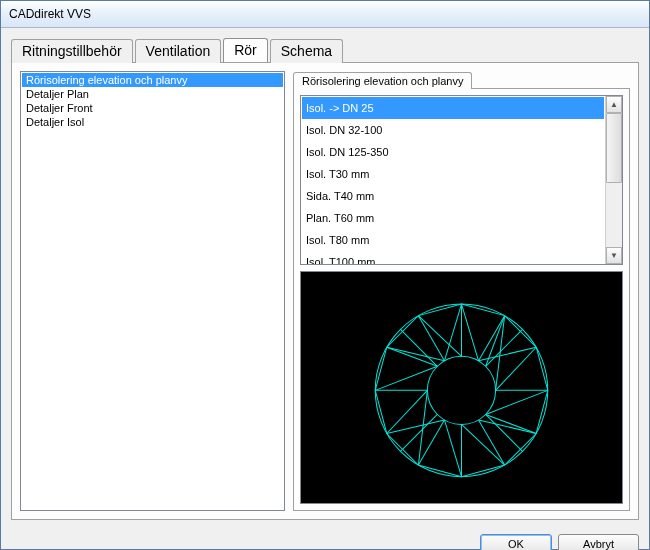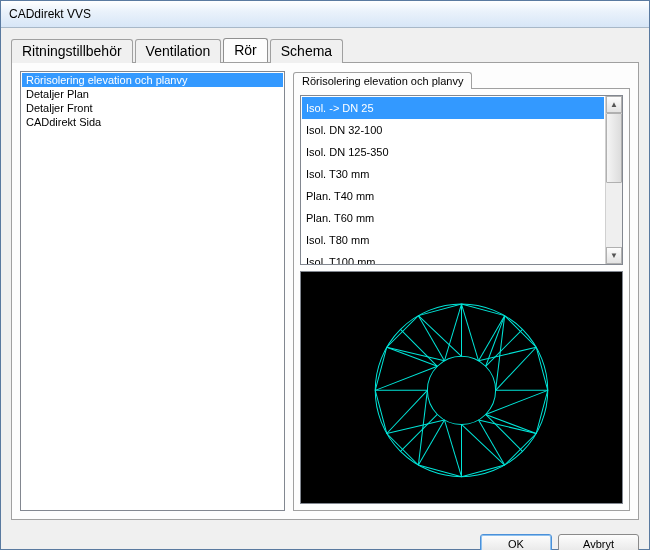--- a/index.html
+++ b/index.html
@@ -214,35 +214,35 @@
       <div class="tab">Ventilation</div>
       <div class="tab active">Rör</div>
       <div class="tab">Schema</div>
     </div>
 
     <div class="tab-panel">
       <div class="left-list">
         <div class="left-list-item selected">Rörisolering elevation och planvy</div>
         <div class="left-list-item">Detaljer Plan</div>
         <div class="left-list-item">Detaljer Front</div>
-        <div class="left-list-item">CADdirekt Sida</div>
+        <div class="left-list-item">Detaljer Isol</div>
       </div>
 
       <div class="right-col">
         <div class="inner-tabbar">
           <div class="inner-tab">Rörisolering elevation och planvy</div>
         </div>
         <div class="inner-panel">
           <div class="detail-list-wrap">
             <div class="detail-list">
               <div class="detail-list-item selected">Isol. -&gt; DN 25</div>
               <div class="detail-list-item">Isol. DN 32-100</div>
               <div class="detail-list-item">Isol. DN 125-350</div>
               <div class="detail-list-item">Isol. T30 mm</div>
-              <div class="detail-list-item">Plan. T40 mm</div>
+              <div class="detail-list-item">Sida. T40 mm</div>
               <div class="detail-list-item">Plan. T60 mm</div>
               <div class="detail-list-item">Isol. T80 mm</div>
               <div class="detail-list-item">Isol. T100 mm</div>
               <div class="detail-list-item">Isol. T120 mm</div>
             </div>
             <div class="scrollbar">
               <div class="scroll-btn">
                 <span>▲</span>
               </div>
               <div class="scroll-track">

